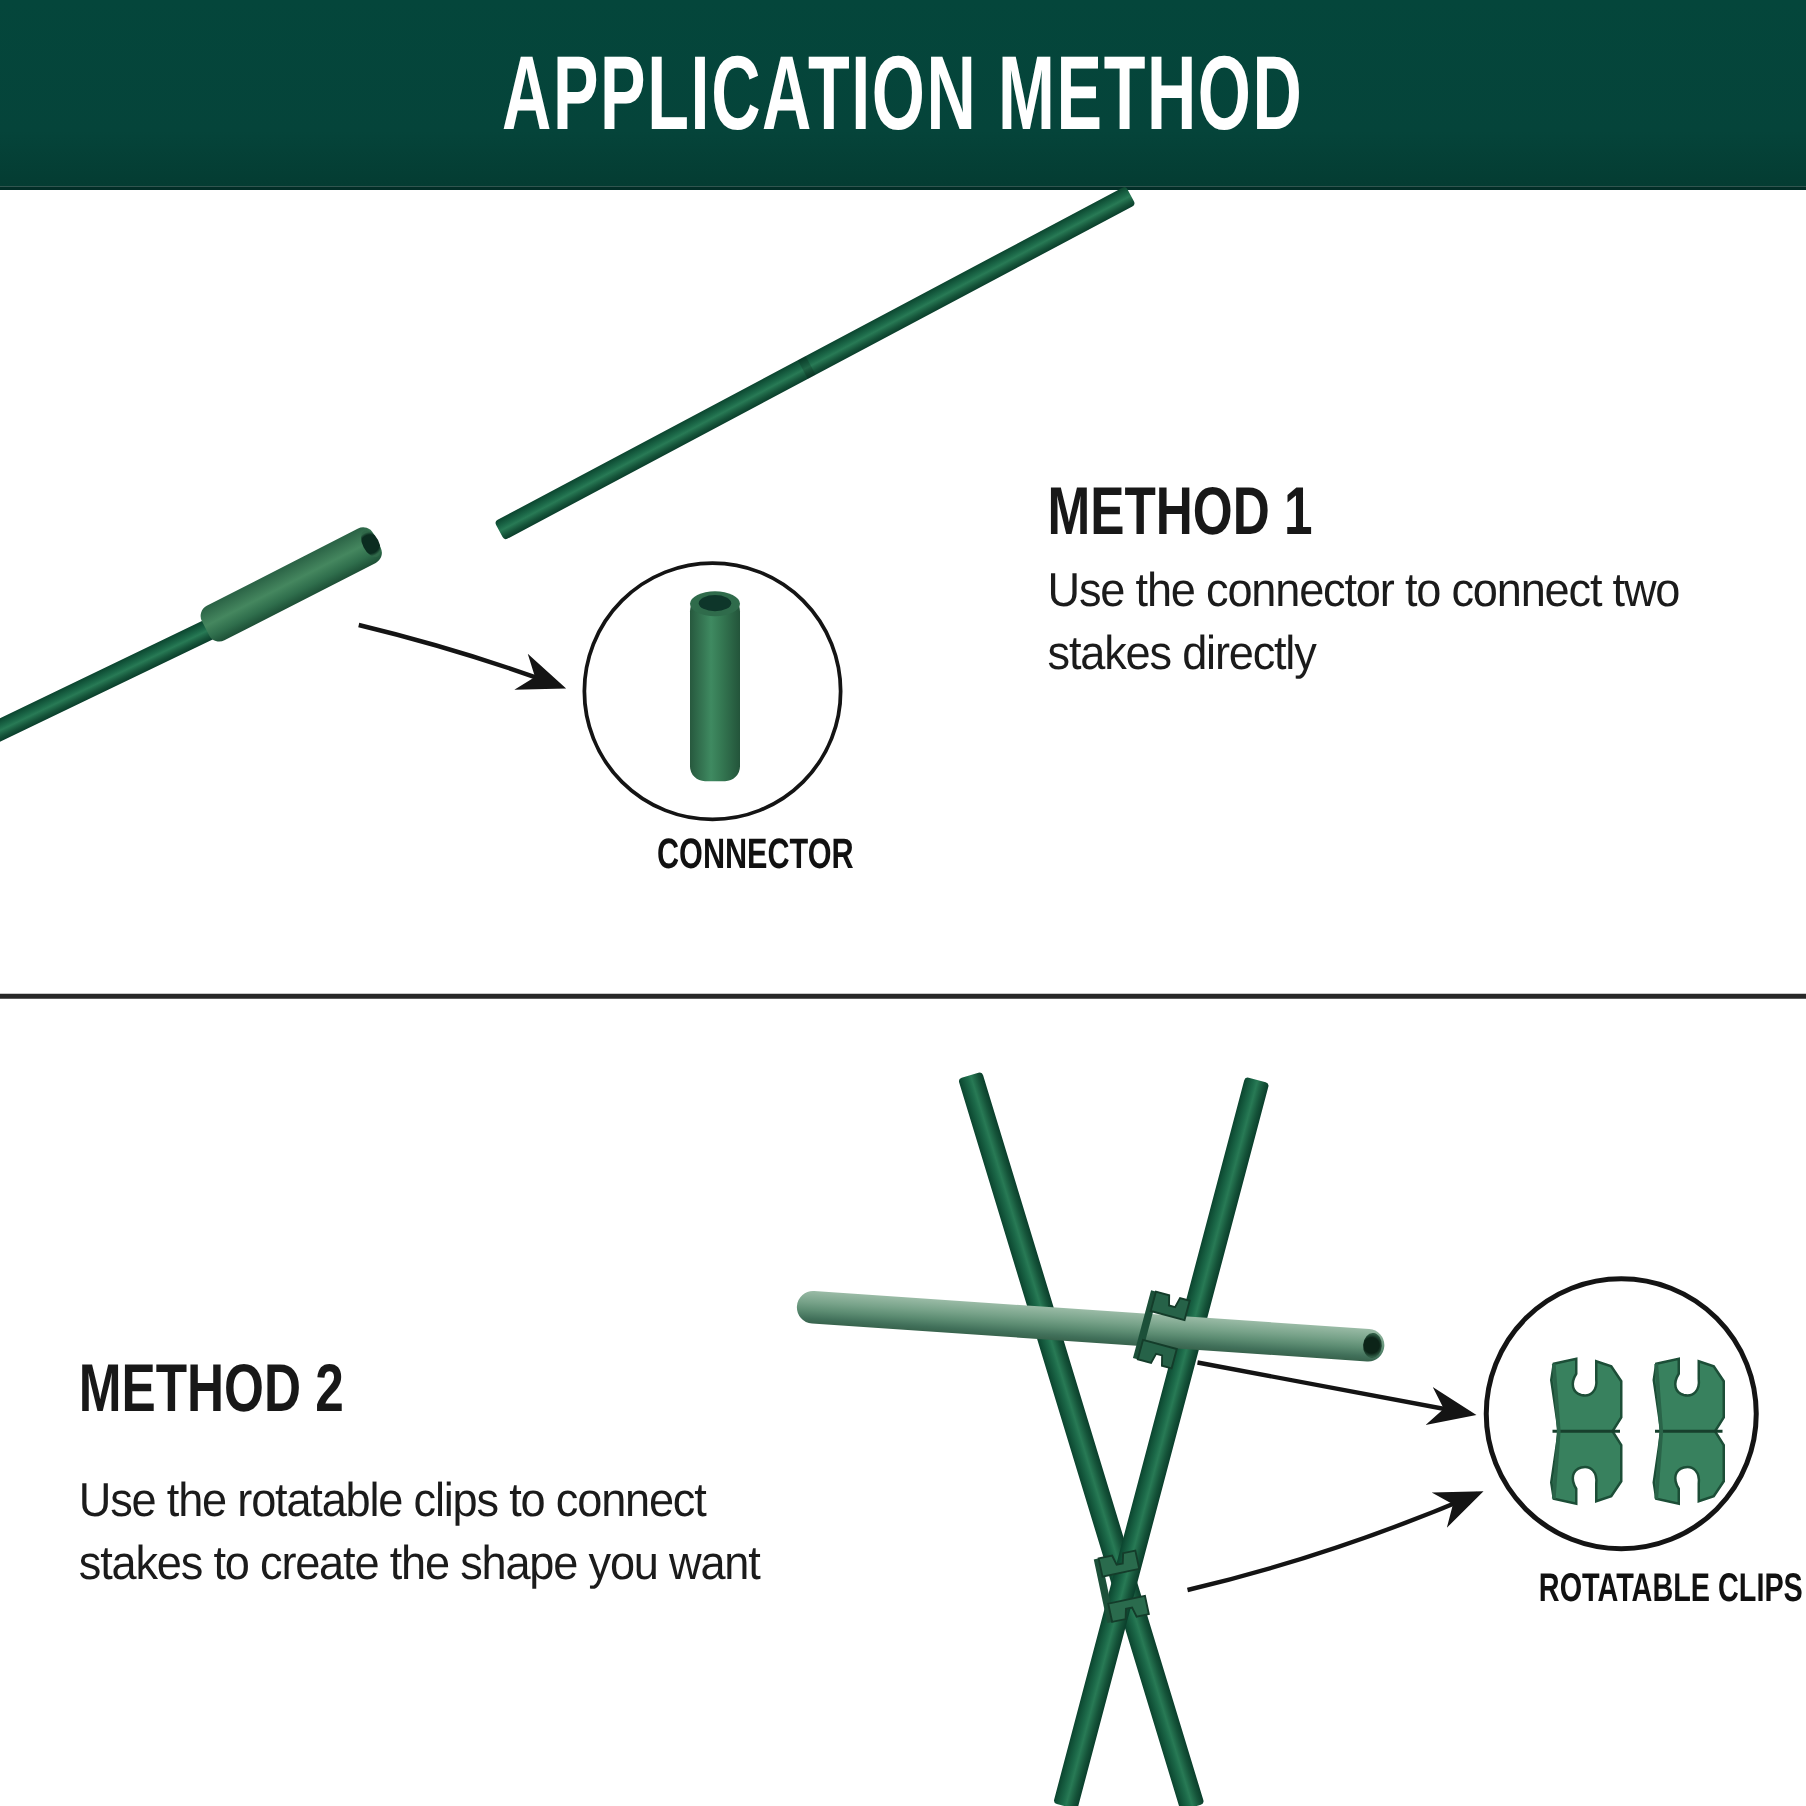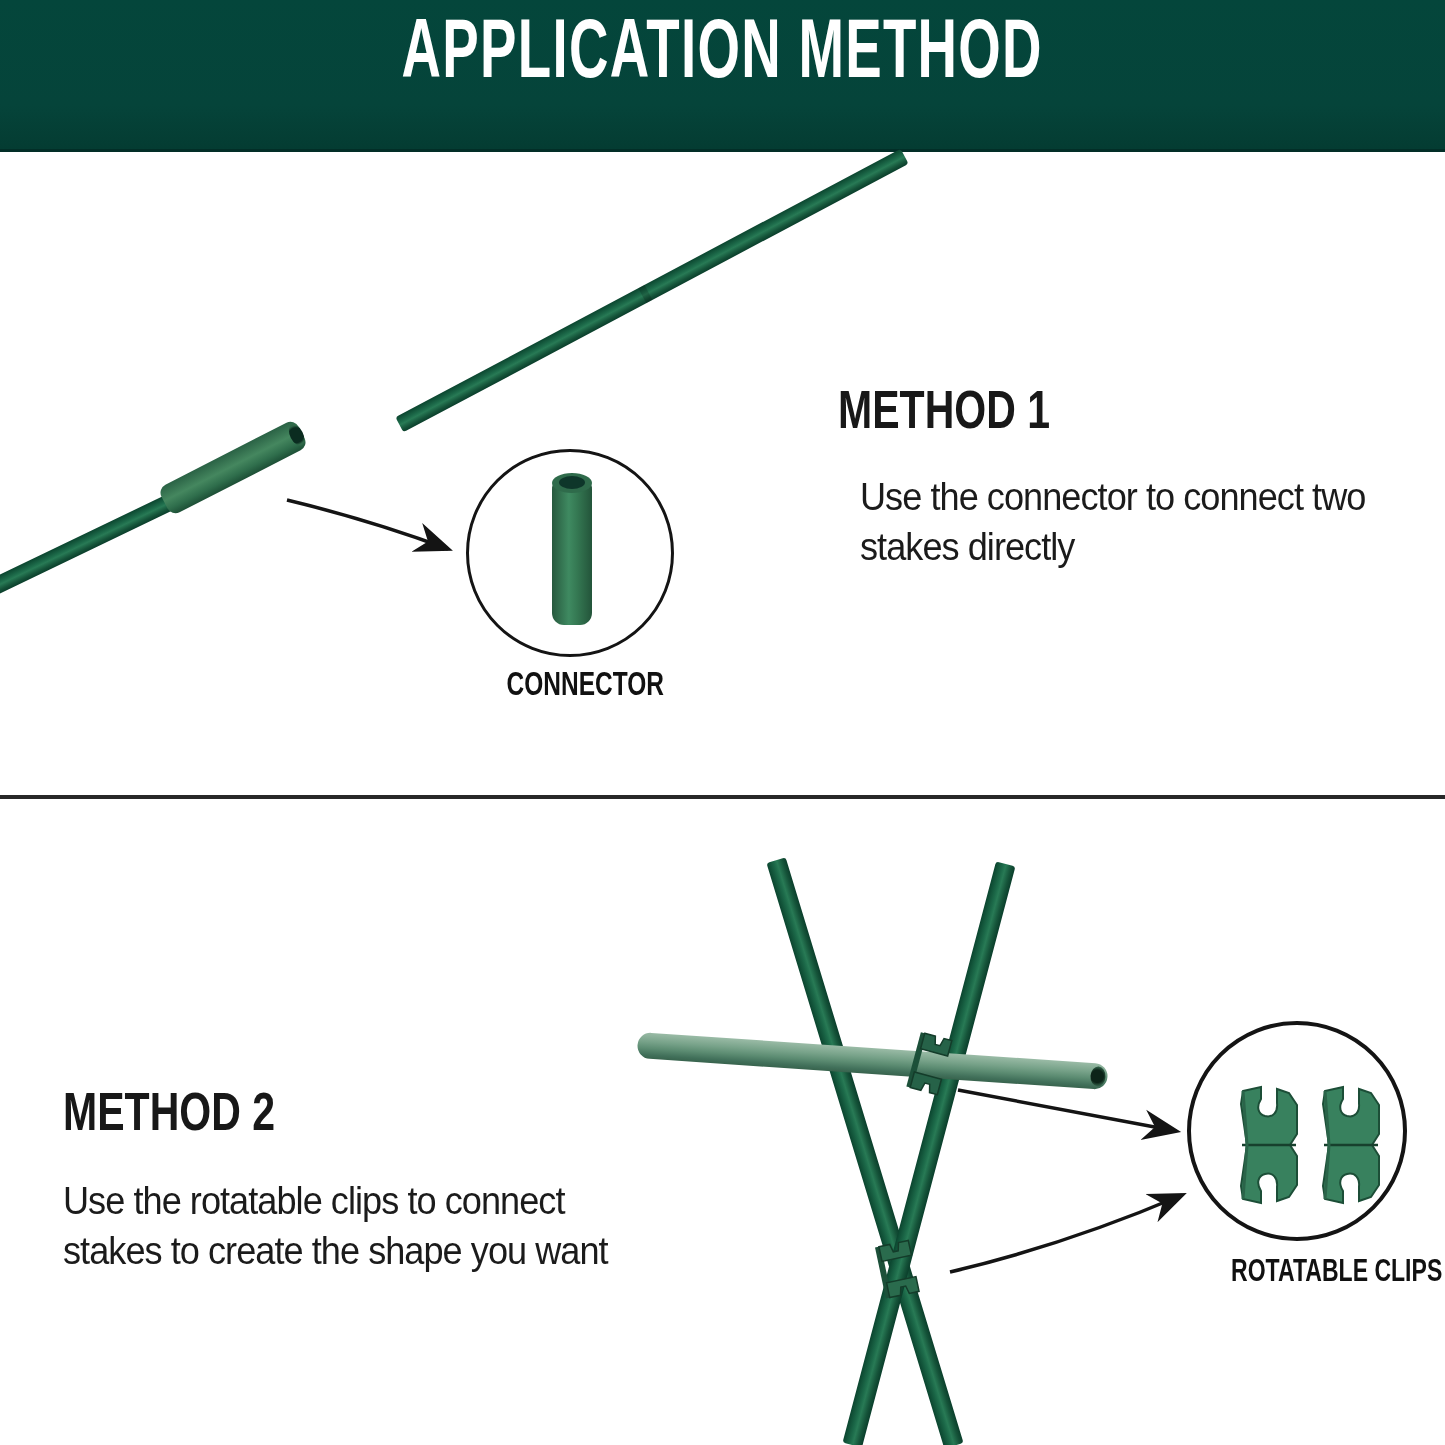--- a/index.html
+++ b/index.html
@@ -7,21 +7,21 @@
     position:relative;width:1445px;height:1445px;overflow:hidden;
     background:#ffffff;font-family:"Liberation Sans",sans-serif;
   }
   .abs{position:absolute;}
 
   
   .header{
     left:0;top:0;width:1445px;height:149px;
     background:linear-gradient(180deg,#04463b 0%,#05443a 70%,#043c32 100%);
     border-bottom:3px solid #022e27;
-    display:flex;align-items:flex-start;justify-content:center;
+    display:flex;align-items:center;justify-content:center;
   }
   .header-title{
     color:#ffffff;font-weight:700;font-size:84px;letter-spacing:2px;
     transform:scaleX(0.65);transform-origin:center;white-space:nowrap;
   }
 
   
   .rod{
     border-radius:3px;
     background:linear-gradient(180deg,#0b452f 0%,#1d6b4a 38%,#287a55 52%,#155339 80%,#0a3e2b 100%);
@@ -103,26 +103,26 @@
   </div>
 
   <div class="abs callout-circle" style="left:466px;top:449px;width:208px;height:208px;"></div>
 
   <div class="abs conn-tube">
     <div class="conn-cap">
       <div class="conn-cap-inner"></div>
     </div>
   </div>
 
-  <div class="abs" style="left:455px;top:664px;width:260px;text-align:center;">
+  <div class="abs" style="left:474px;top:664px;width:260px;text-align:center;">
     <span class="callout-label" style="display:inline-block;">CONNECTOR</span>
   </div>
 
   <div class="abs method-heading" style="left:838px;top:378px;">METHOD 1</div>
-  <div class="abs" style="left:838px;top:472px;margin-left:22px;">
+  <div class="abs" style="left:838px;top:448px;">
     <div class="method-body">
       <div>Use the connector to connect two</div>
       <div>stakes directly</div>
     </div>
   </div>
 
   <div class="abs divider"></div>
 
   <div class="abs method-heading" style="left:63px;top:1080px;">METHOD 2</div>
   <div class="abs" style="left:63px;top:1176px;">

